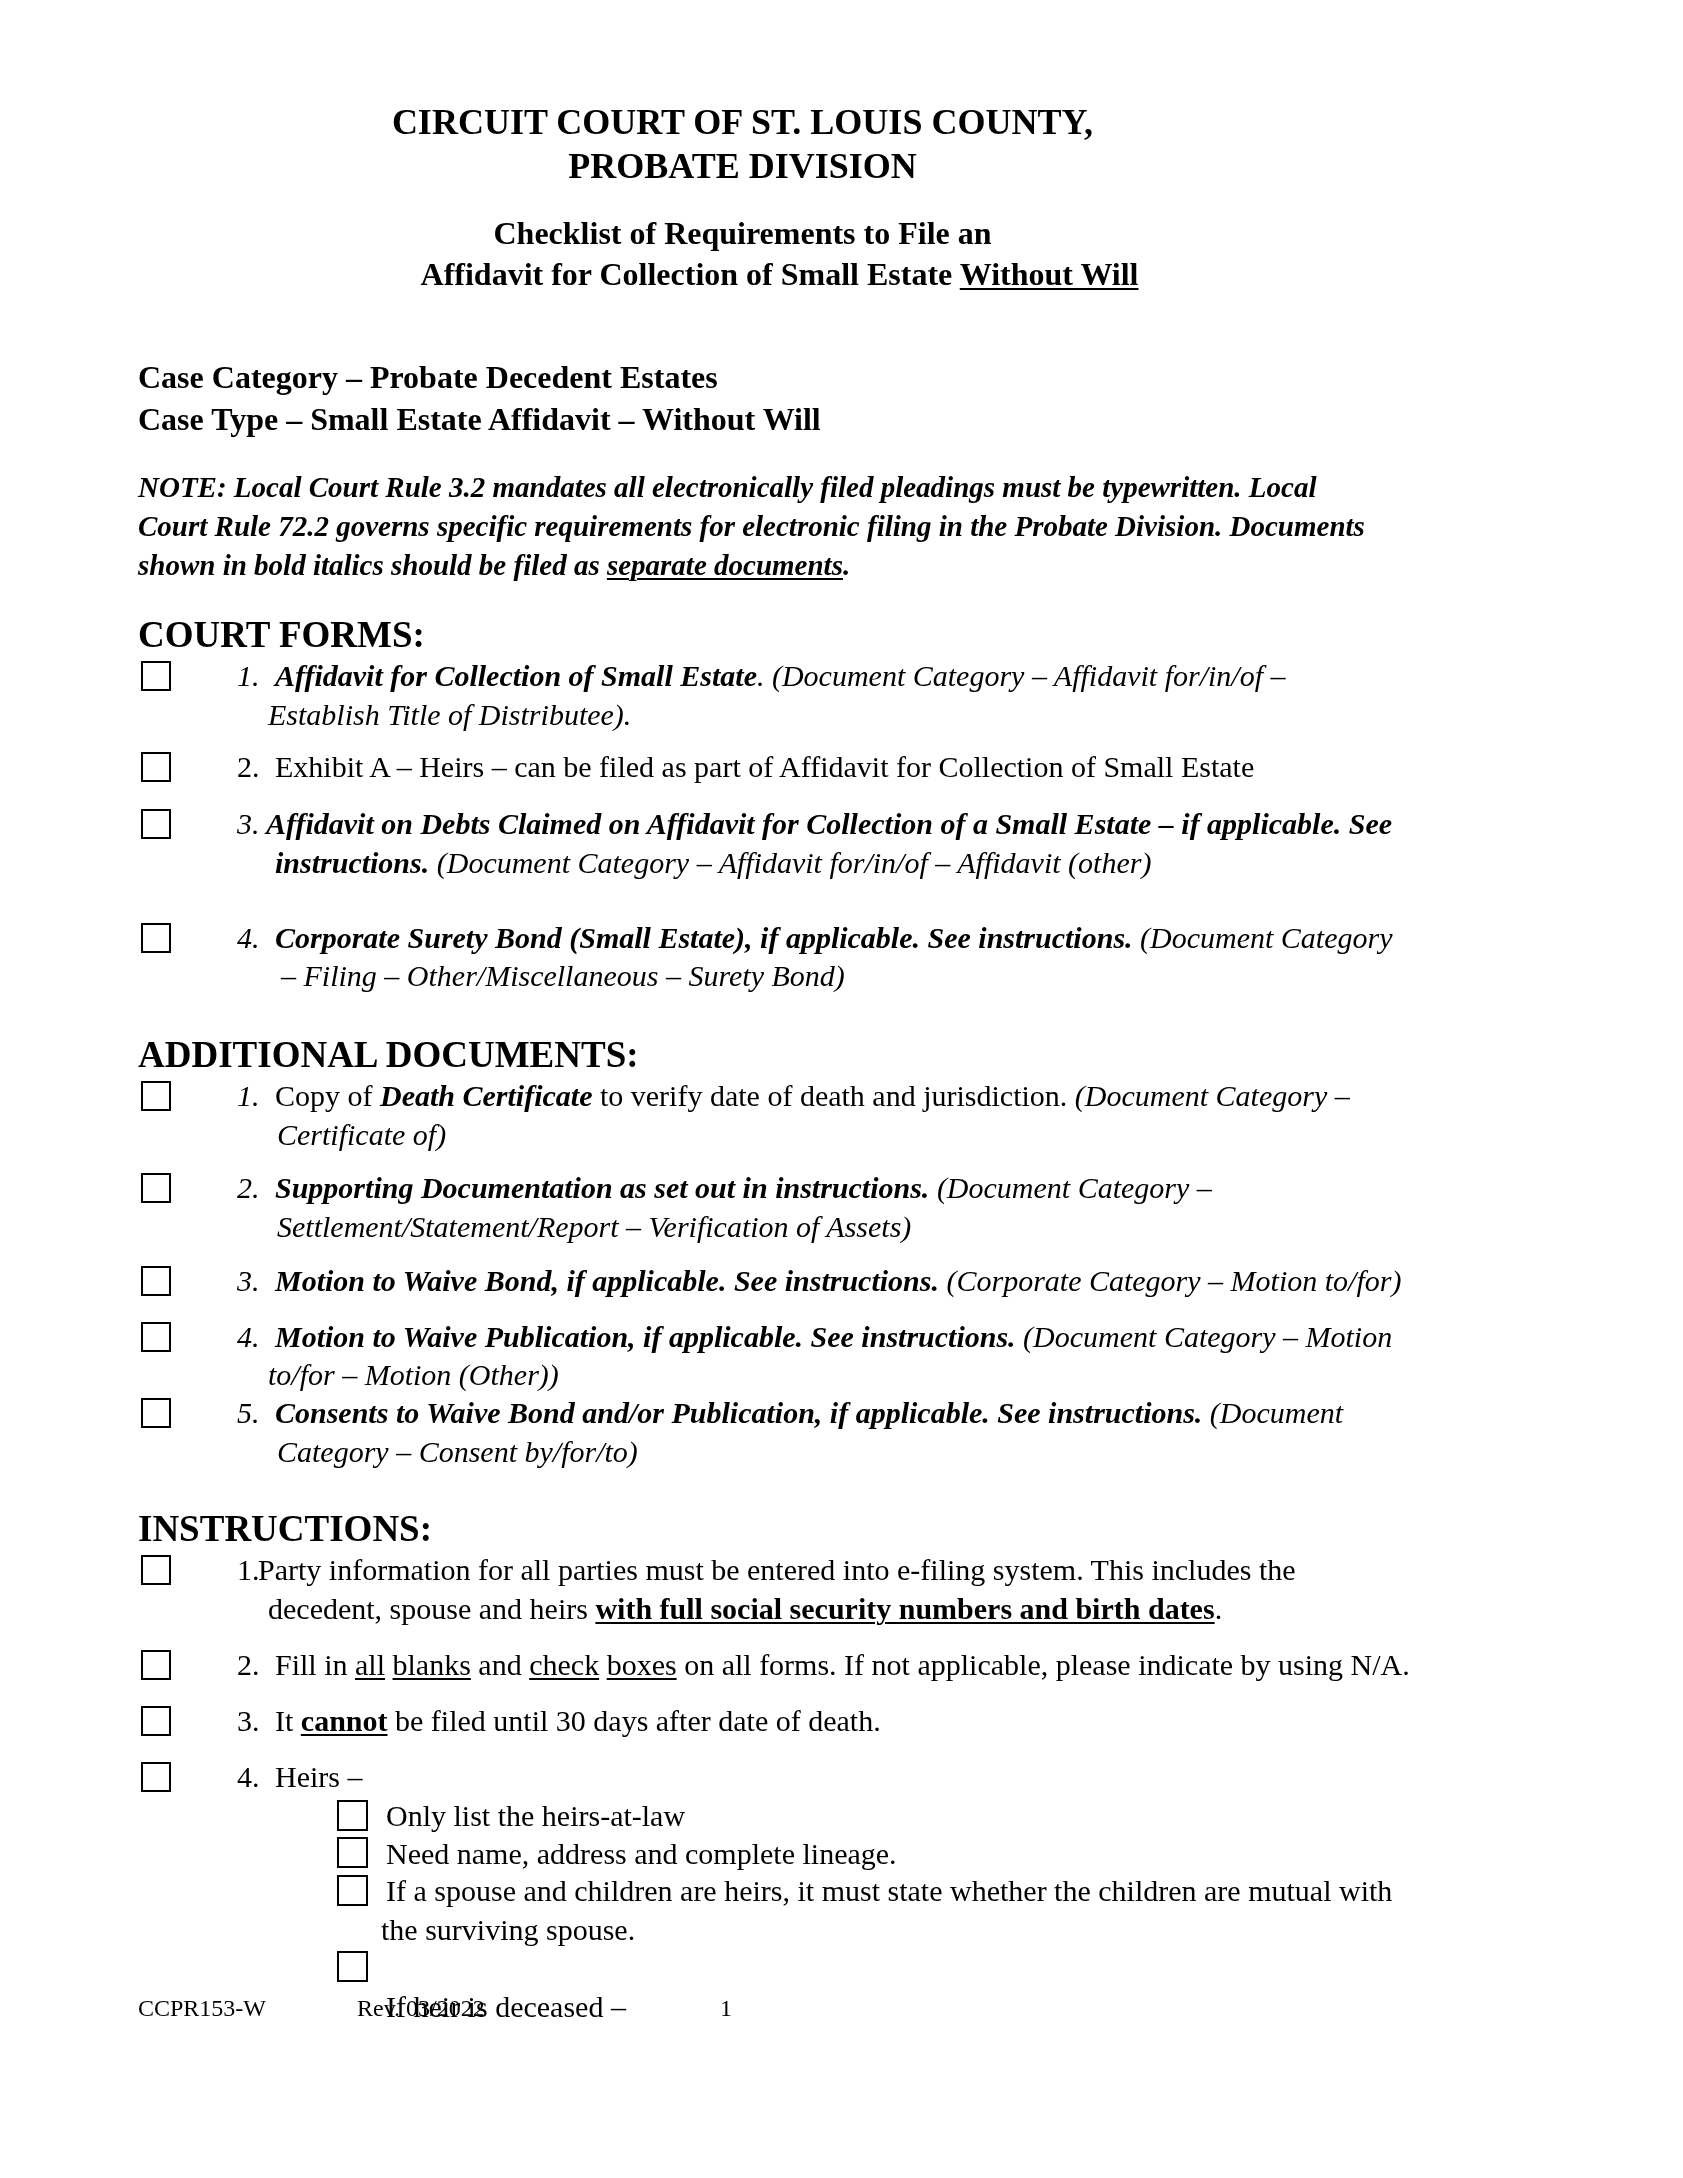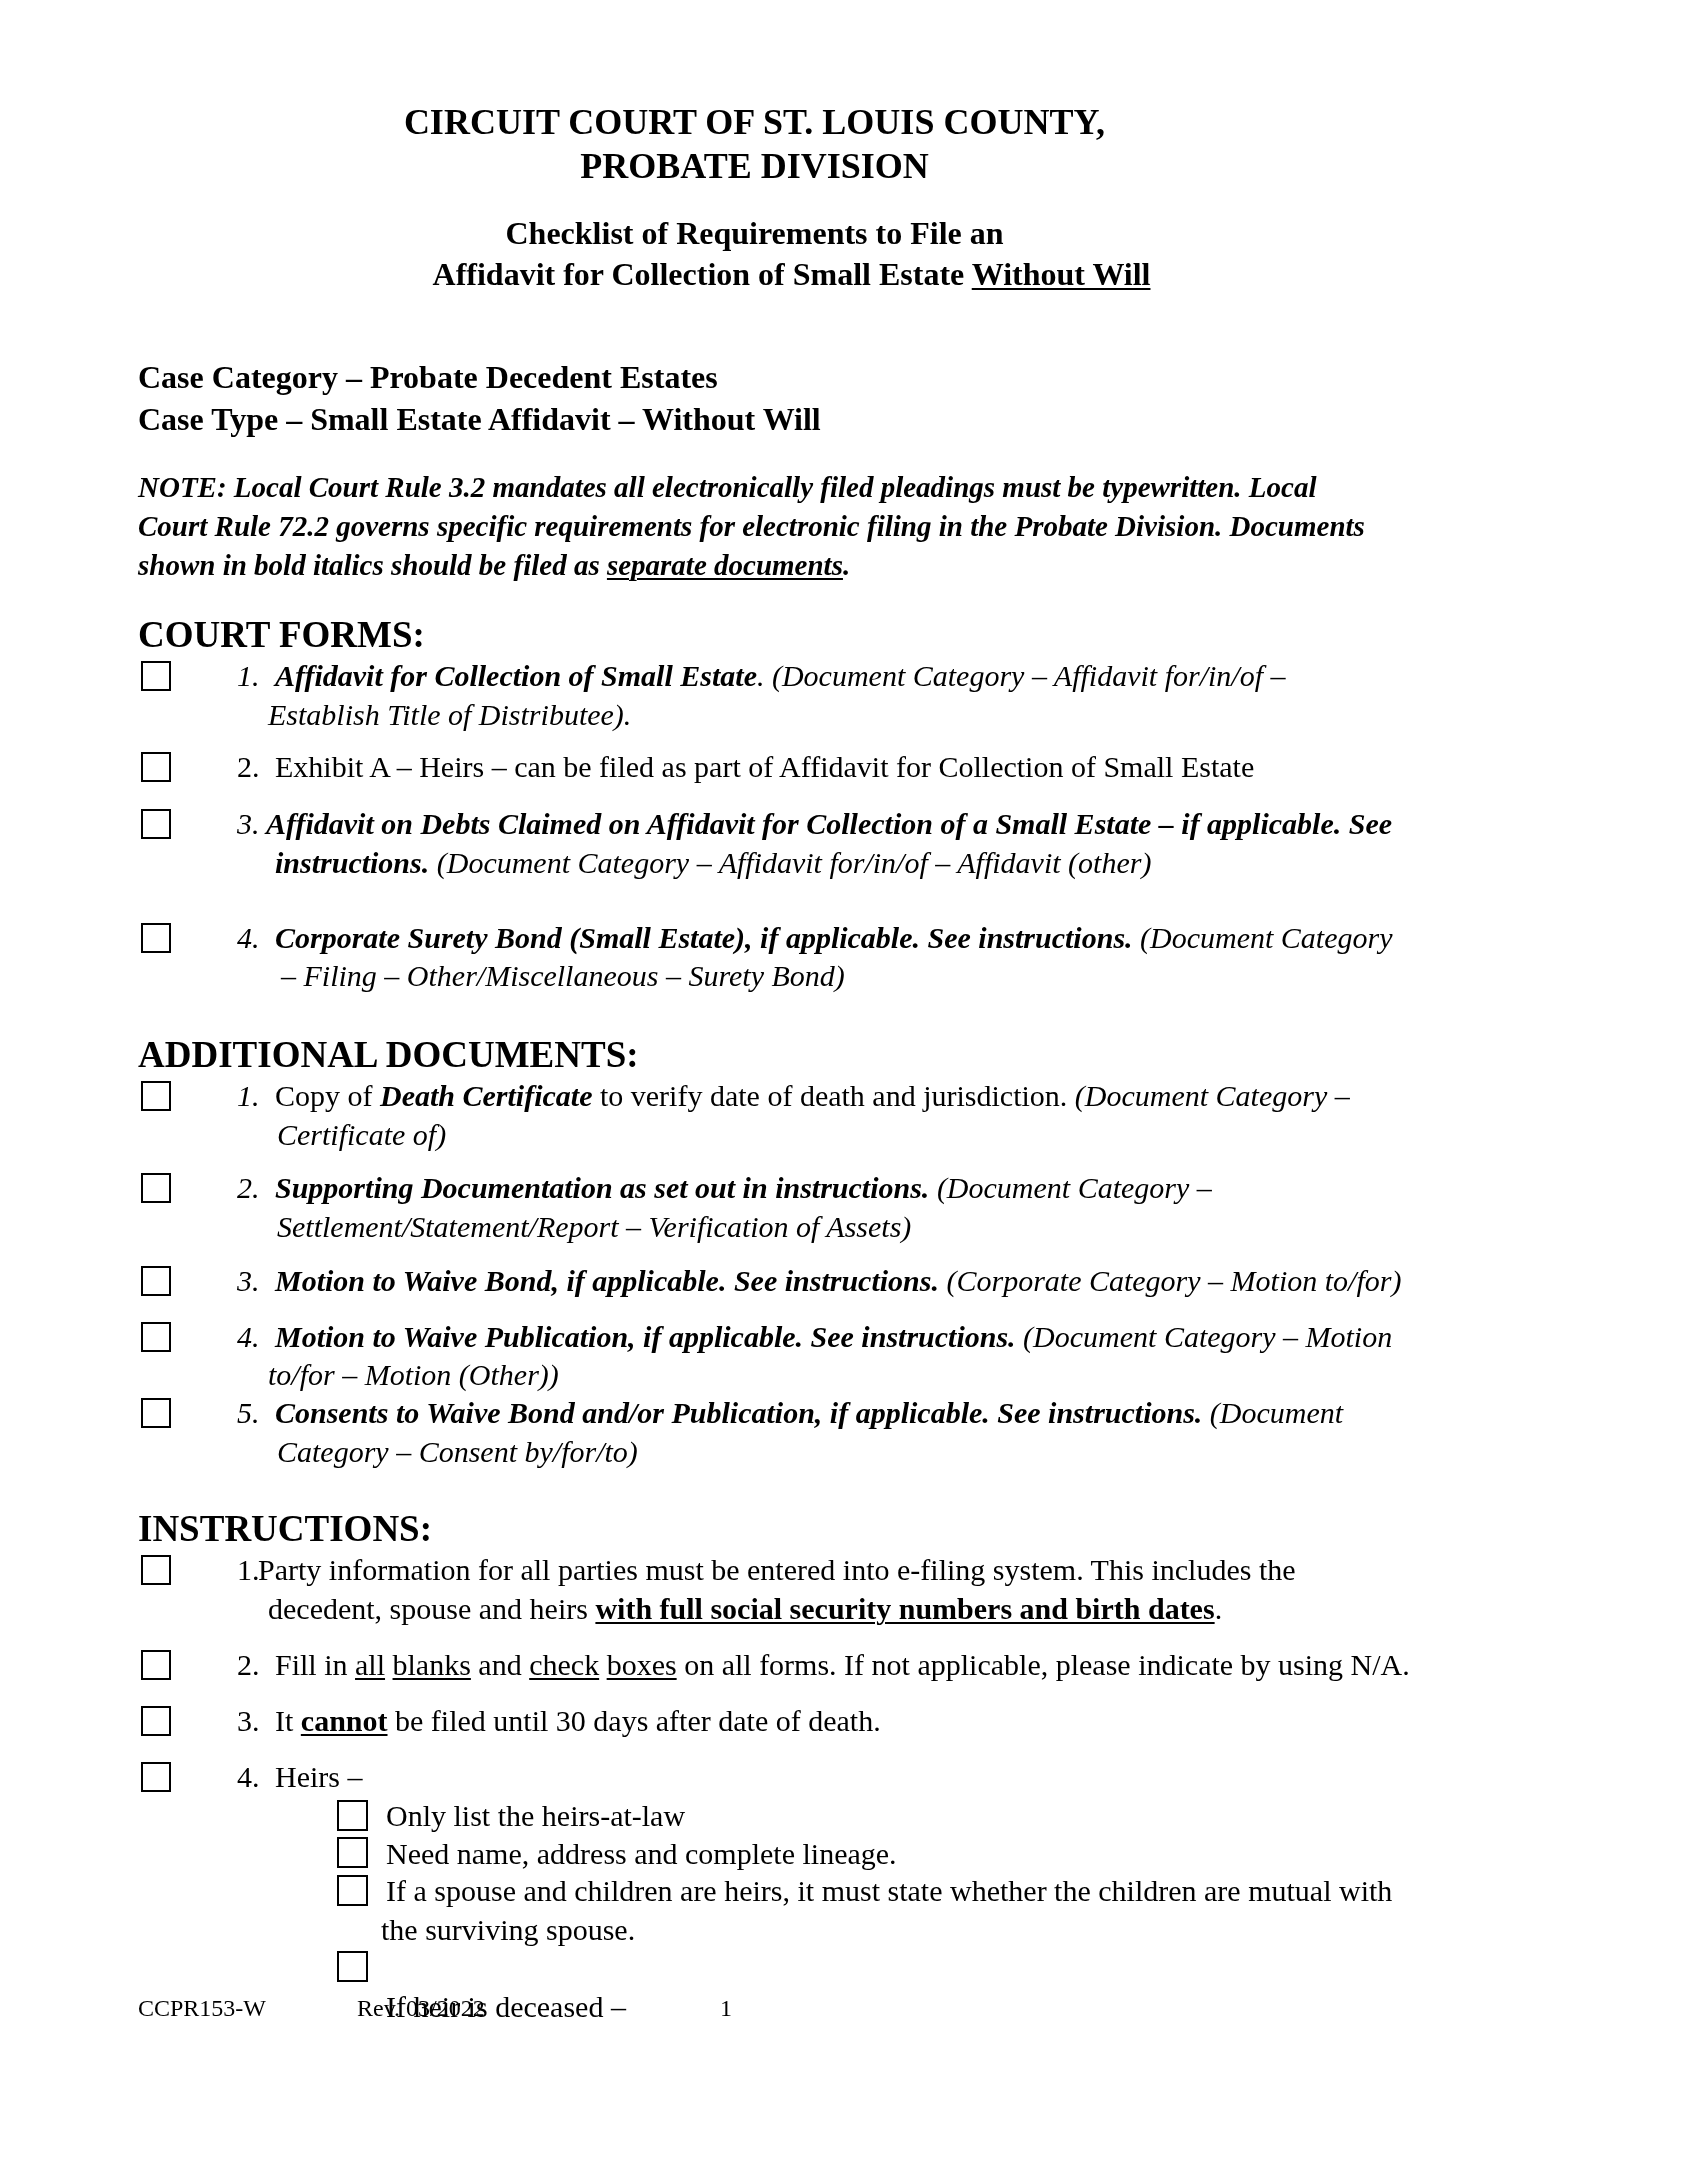--- a/index.html
+++ b/index.html
@@ -1,19 +1,19 @@
 <!DOCTYPE html>
 <html><head>
 <meta charset="utf-8">
 <style>
   html, body { margin: 0; padding: 0; background: #ffffff; }
   body { width: 1683px; height: 2178px; position: relative; overflow: hidden;
          font-family: "Liberation Serif", "DejaVu Serif", serif; color: #000; }
   .abs { position: absolute; }
-  .center { left: 12px; width: 1485px; text-align: center; }
+  .center { left: 0; width: 1485px; text-align: center; }
   .title { font-weight: bold; font-size: 36px; line-height: 44px; }
   .subtitle { font-weight: bold; font-size: 32px; line-height: 42px; }
   .case { left: 138px; font-weight: bold; font-size: 32px; line-height: 42px; font-family: Liberation Serif, serif; }
   .note { left: 138px; width: 1406px; font-weight: bold; font-style: italic; font-size: 29px; line-height: 39px; }
   .section { left: 138px; font-weight: bold; font-size: 37px; line-height: 44px; }
   .box { position: absolute; width: 30px; height: 30px; border: 2.5px solid #000; box-sizing: border-box; background: #fff; }
   .sbox { position: absolute; width: 31px; height: 31px; border: 2.5px solid #000; box-sizing: border-box; background: #fff; }
   .item { position: absolute; font-size: 30px; line-height: 38px; }
   .num { position: absolute; font-size: 30px; line-height: 38px; }
   .b { font-weight: bold; }

